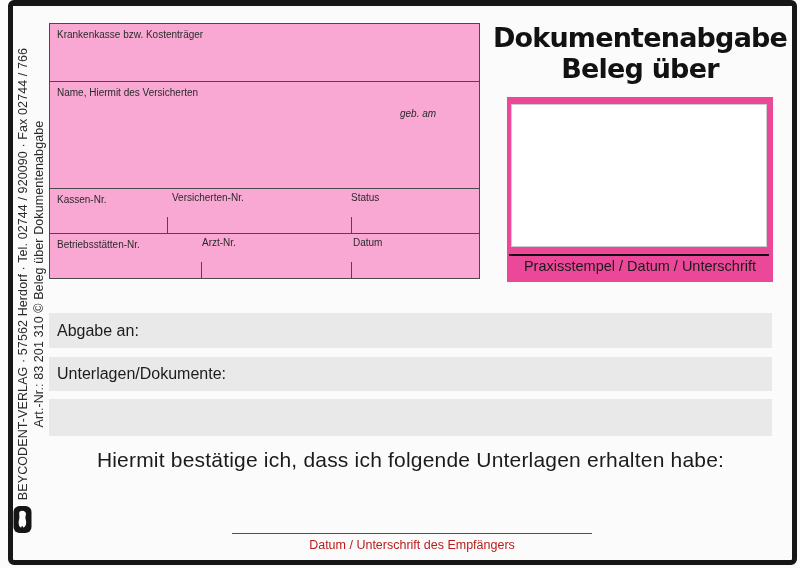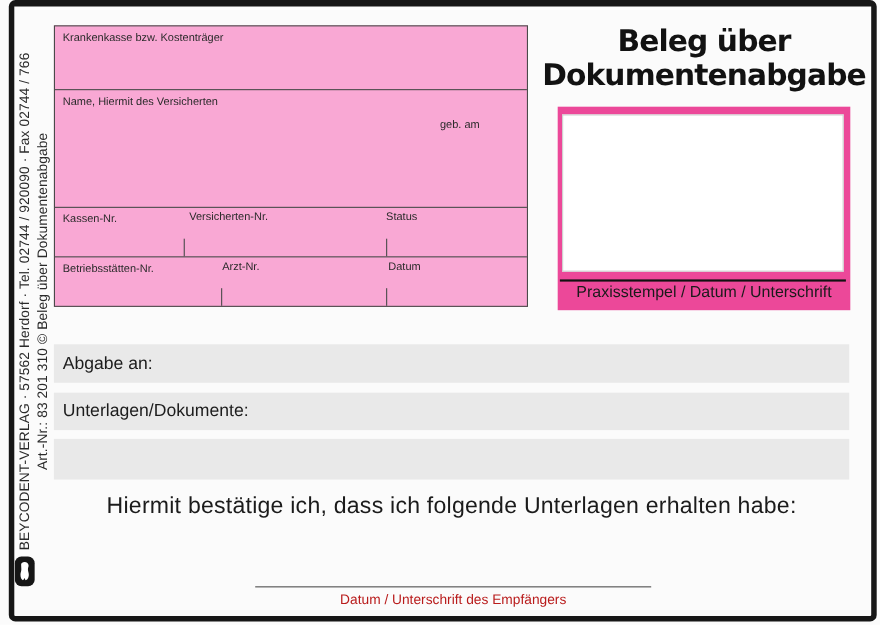--- a/index.html
+++ b/index.html
@@ -23,21 +23,21 @@
   }
   
   .ins-form{
     position:absolute;left:49px;top:23px;width:431px;height:256px;
     border:1px solid #4a4a4a;background:#f9a8d4;box-sizing:border-box;
   }
   .ins-row{position:relative;box-sizing:border-box;border-bottom:1px solid #4a4a4a;}
   .ins-row:last-child{border-bottom:none;}
   .ins-label{font-size:10px;color:#2a2a2a;padding:3px 0 0 7px;display:inline-block;}
   .abs-label{position:absolute;top:3px;font-size:10px;color:#2a2a2a;}
-  .geb-label{position:absolute;left:350px;top:26px;font-size:10px;color:#2a2a2a;}
+  .geb-label{position:absolute;left:350px;top:26px;font-size:10px;color:#2a2a2a;font-style:italic;}
   .tick{position:absolute;bottom:0;width:1px;height:16px;background:#4a4a4a;}
   
   .title{
     position:absolute;left:488px;top:22px;width:304px;
     text-align:center;font-family:"DejaVu Sans", sans-serif;
     font-weight:800;font-size:27px;line-height:31px;letter-spacing:-0.8px;color:#121212;
   }
   
   .stamp{position:absolute;left:507px;top:97px;width:266px;height:185px;background:#ec4899;}
   .stamp-box{position:absolute;left:4px;top:7px;width:254px;height:141px;background:#ffffff;border:1px solid #cdcdcd;}
@@ -97,22 +97,22 @@
     <div class="ins-row" style="height:44px;">
       <span class="ins-label">Betriebsstätten-Nr.</span>
       <span class="abs-label" style="left:152px;">Arzt-Nr.</span>
       <span class="abs-label" style="left:303px;">Datum</span>
       <span class="tick" style="left:151px;"></span>
       <span class="tick" style="left:301px;"></span>
     </div>
   </div>
 
   <div class="title">
+    <span style="display:block;">Dokumentenabgabe</span>
     <span style="display:block;">Beleg über</span>
-    <span style="display:block;">Dokumentenabgabe</span>
   </div>
 
   <div class="stamp">
     <div class="stamp-box"></div>
     <div class="stamp-line"></div>
     <div class="stamp-caption">Praxisstempel / Datum / Unterschrift</div>
   </div>
 
   <div class="bar bar2">
     <span class="bar-label">Unterlagen/Dokumente:</span>

